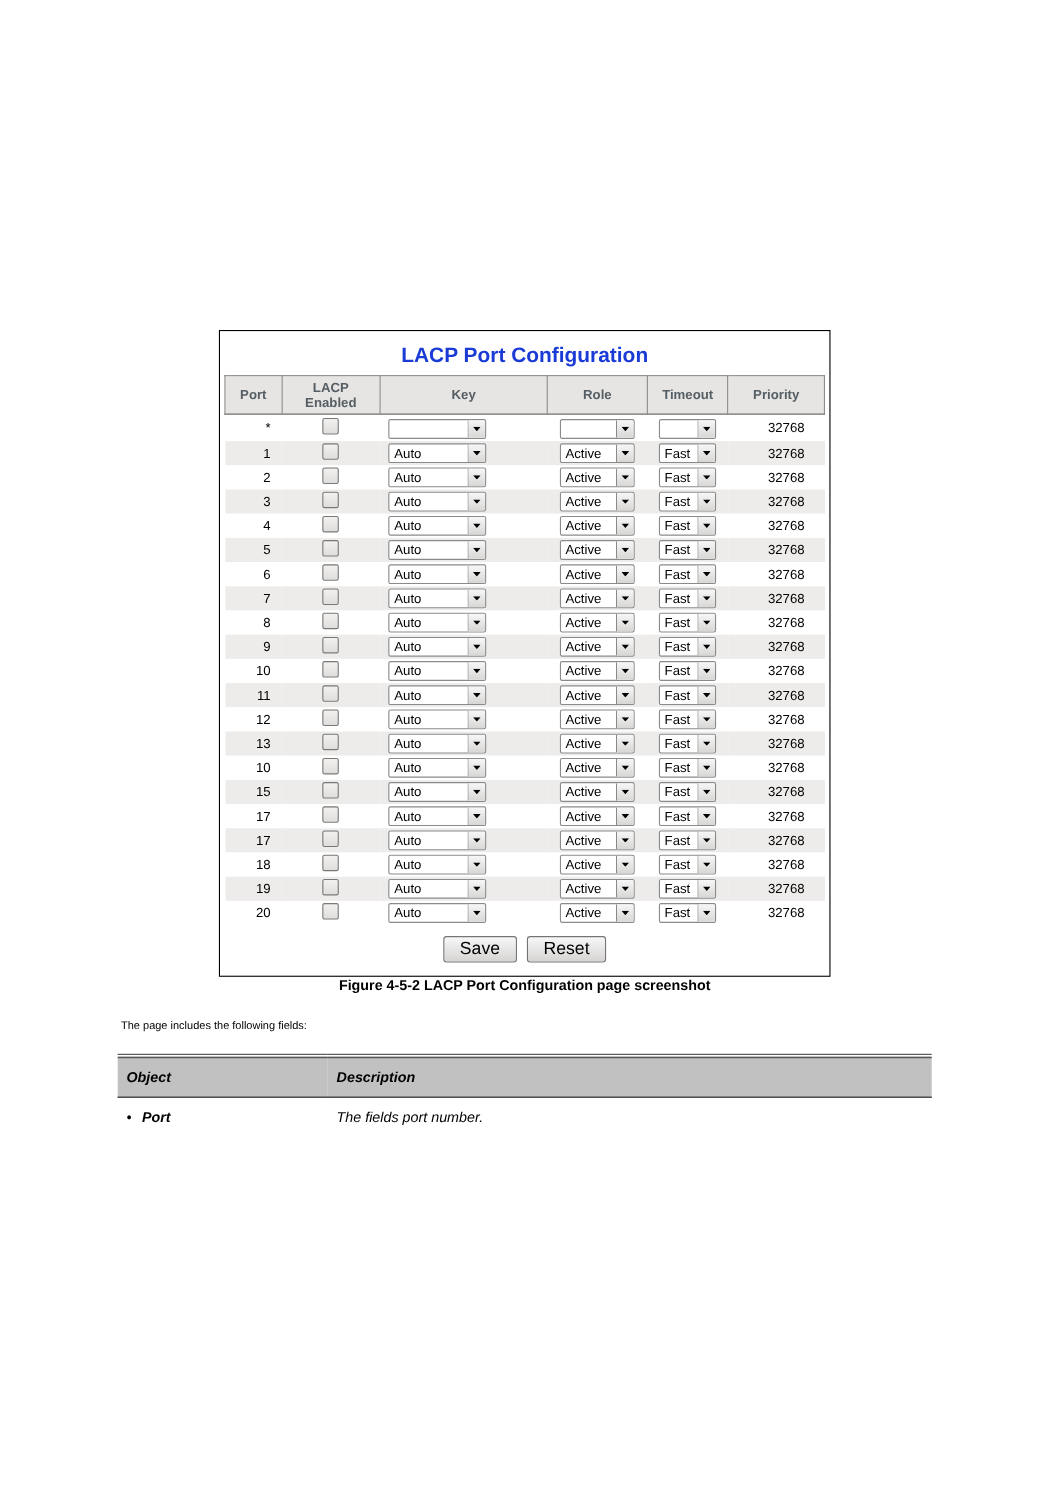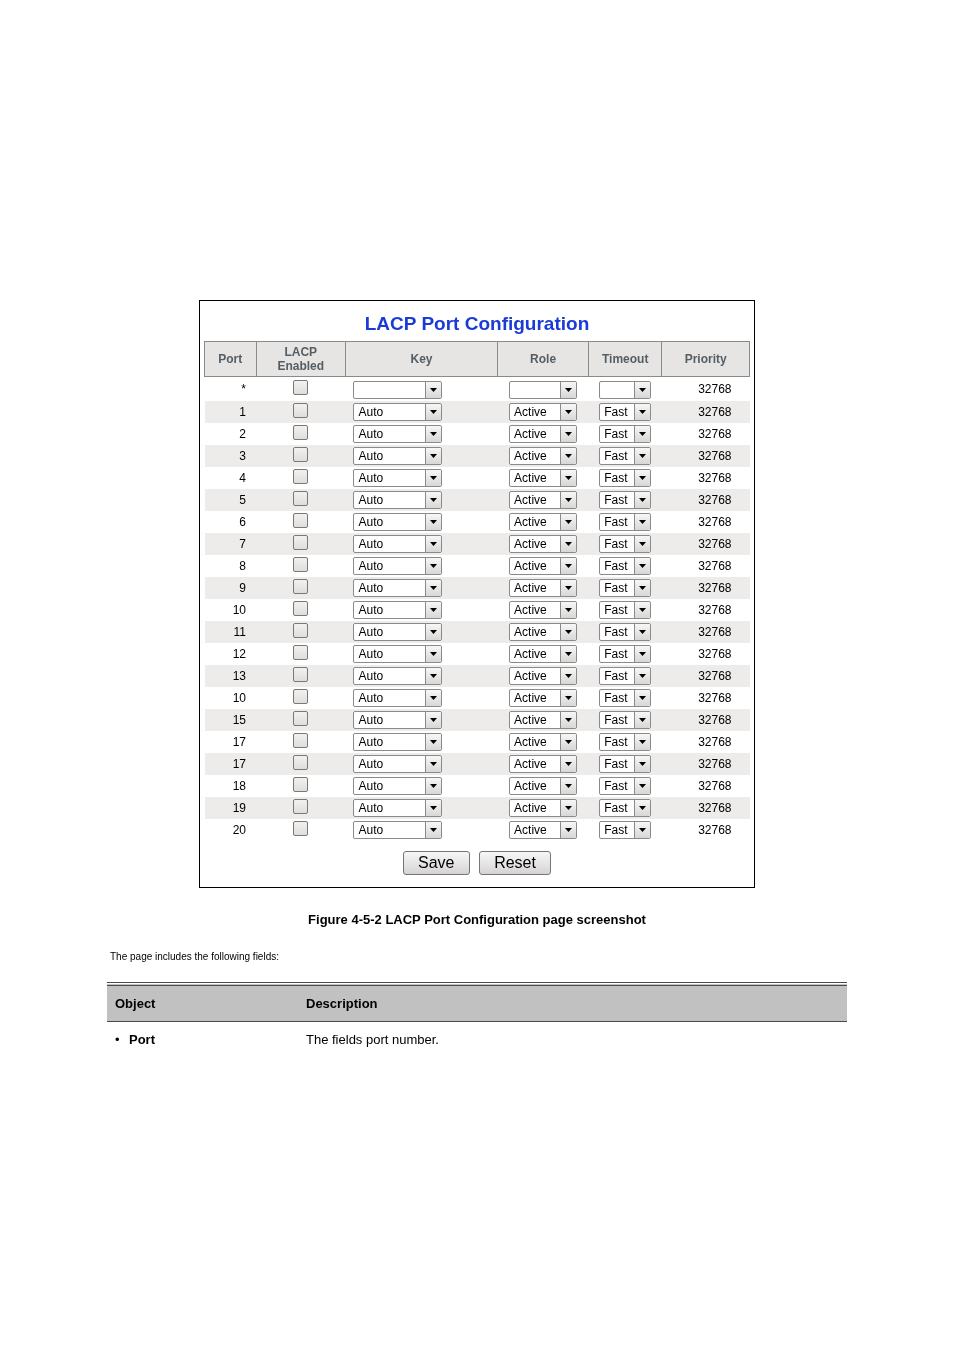--- a/index.html
+++ b/index.html
@@ -103,37 +103,37 @@
     border:1px solid #757577;
     background: linear-gradient(#f7f7f7,#d6d4d3);
     font-size:16px;
     padding:2px 14px;
     border-radius:3px;
     margin: 0 3px;
   }
   .caption {
     text-align:center;
     font-size:13px;
-    margin-top: 24px;
     color:#000;
   }
   .desc-line {
     font-size:10px;
     margin: 24px 0 20px 110px;
     color:#000;
   }
   .params {
     width: 740px;
     margin: 0 auto;
     border-collapse: collapse;
   }
   .params td, .params th {
     font-size:13px;
     vertical-align: top;
     padding: 10px 8px;
+    font-style: italic;
   }
   .params thead th {
     background:#c1c1c1;
     color:#000;
     text-align:left;
     border-top: 4px double #4a4a4a;
     border-bottom: 1px solid #4a4a4a;
   }
   .params tbody tr.last td { border-bottom: 4px double #4a4a4a; }
   .params td.obj { width: 175px; }

